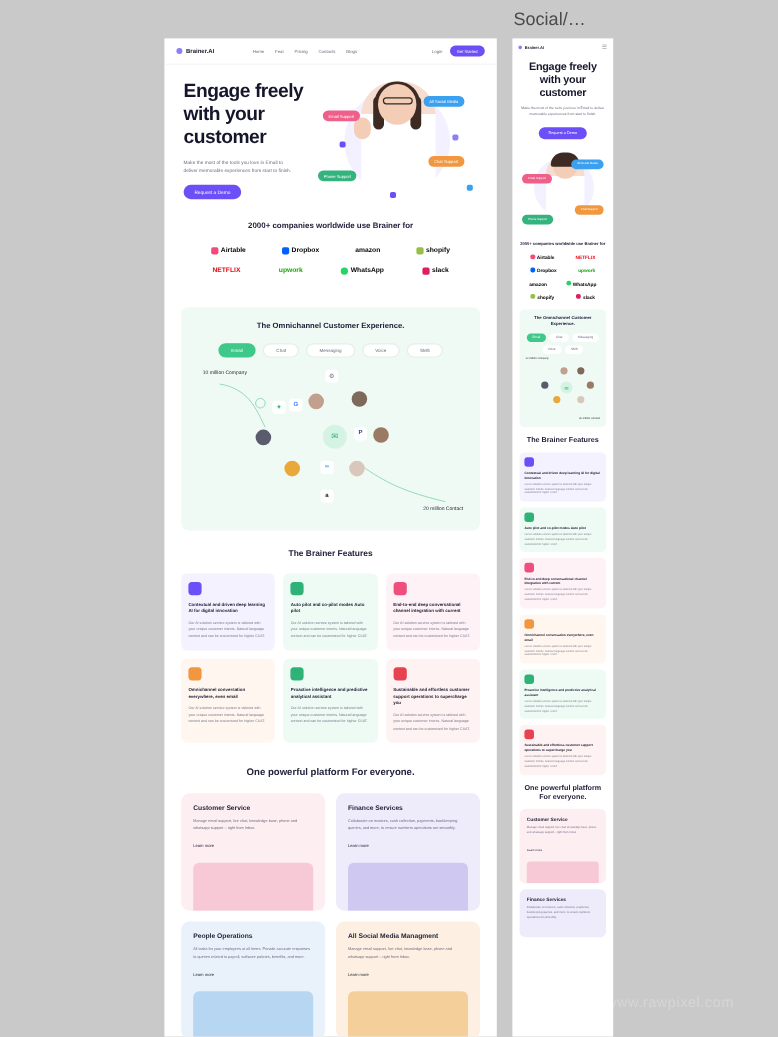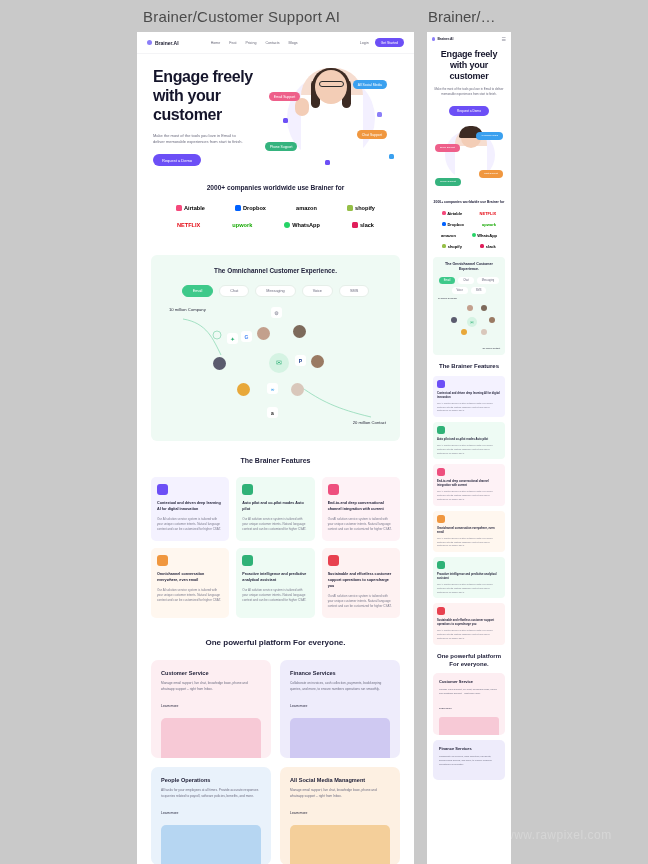--- a/index.html
+++ b/index.html
@@ -114,22 +114,21 @@
   .mplat h3{text-align:center;font-size:6px;font-weight:bold;color:#22223c;line-height:1.4;}
   .mpcard{border-radius:5px;padding:6px;margin-top:5px;position:relative;overflow:hidden;}
   .mpcard h4{font-size:4px;font-weight:bold;color:#23233a;}
   .mpcard p{font-size:2.3px;line-height:1.75;color:#6e6e82;margin-top:3px;}
   .mlm{font-size:2.5px;color:#23233a;margin-top:4px;display:inline-block;}
 </style>
 </head>
 <body>
 
 <div class="titlebar">
-  <div class="dtitle">Brainer/Customer Support AI</div>
-  <div class="mtitle">Brainer/…</div>
+  <div class="mtitle">Social/…</div>
 </div>
 <div class="watermark">www.rawpixel.com</div>
 
 <div class="desktop">
 
   <div class="dnav">
     <div class="brand">
       <span class="dot"></span>
       <span>Brainer.AI</span>
     </div>

